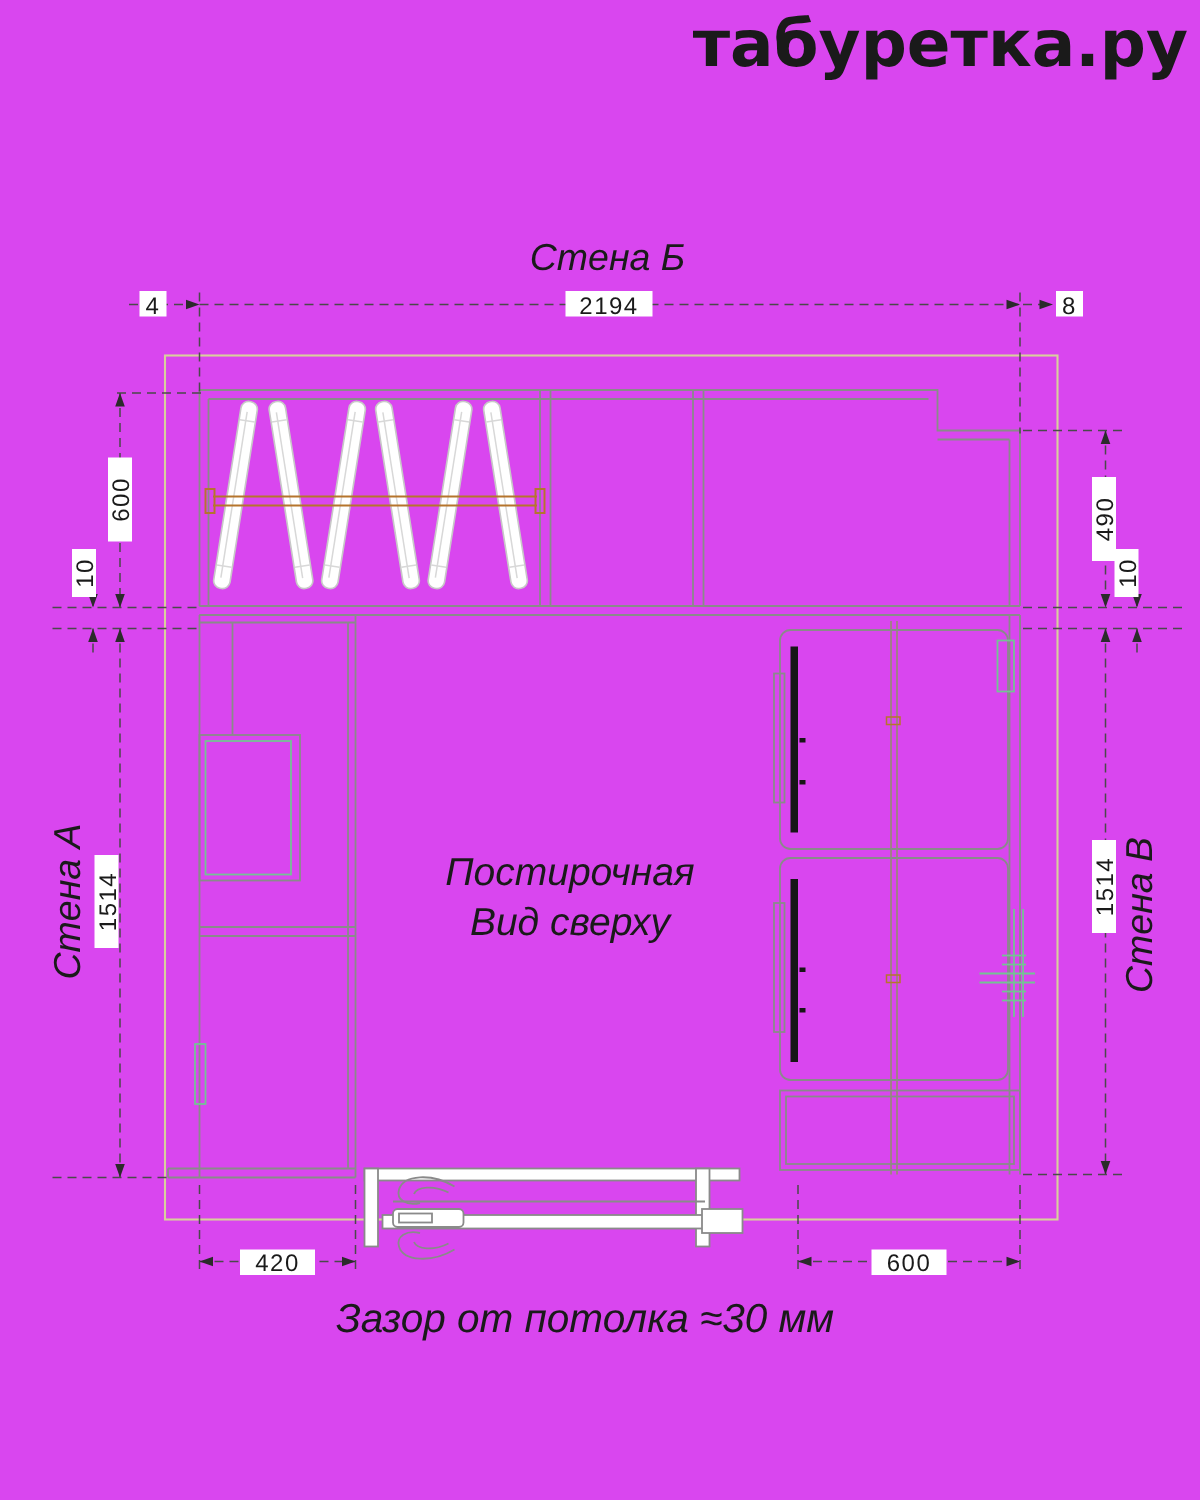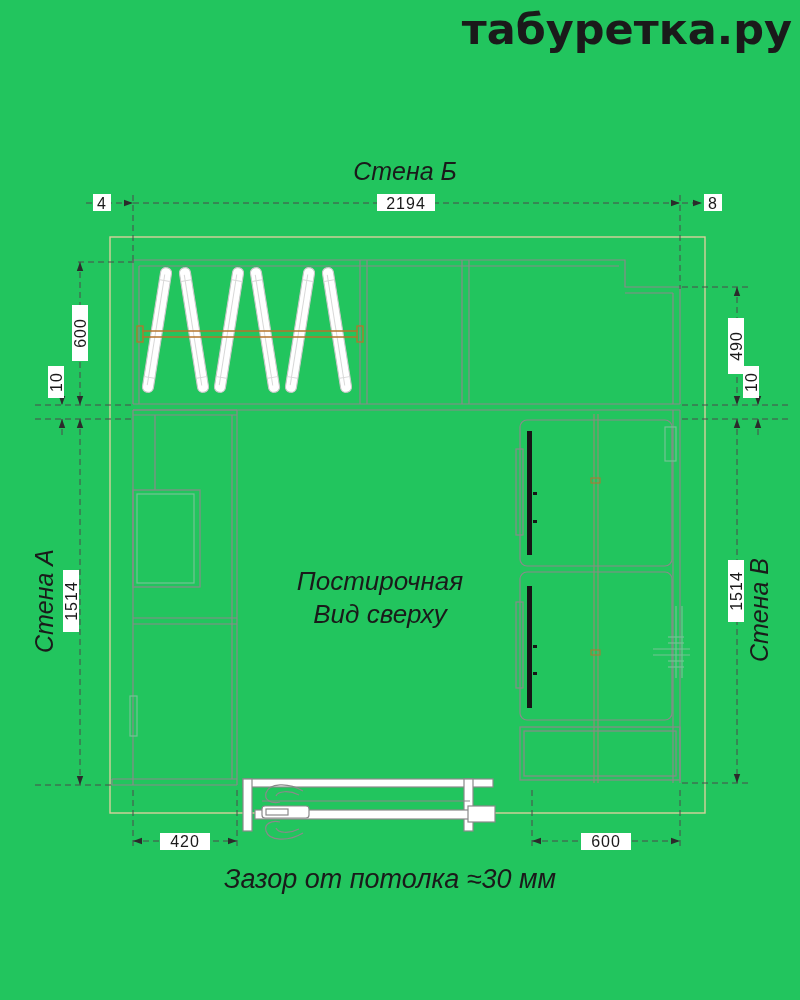--- a/index.html
+++ b/index.html
@@ -1,16 +1,16 @@
 <!DOCTYPE html>
 <html><head>
 <meta charset="utf-8">
 <style>
   html,body{margin:0;padding:0;background:#ffffff;}
-  .canvas{position:relative;width:800px;height:1000px;background:#22c55e;overflow:hidden;
+  .canvas{position:relative;width:800px;height:1000px;background:#d946ef;overflow:hidden;
           font-family:"Liberation Sans",sans-serif;}
   svg{position:absolute;left:0;top:0;}
   text{fill:#1a1a1a;}
   .logo-t{font-family:"DejaVu Sans",sans-serif;font-weight:bold;font-size:43px;letter-spacing:0px;}
   .wall-t{font-style:italic;font-size:25px;}
   .room-t{font-style:italic;font-size:26px;}
   .note-t{font-style:italic;font-size:27px;}
   .dim-t{font-size:16px;letter-spacing:1px;}
   .dash{stroke:#4a4a4a;stroke-width:1;stroke-dasharray:6 4;fill:none;}
   .cab{stroke:#8a8a8a;stroke-width:1.2;fill:none;}

